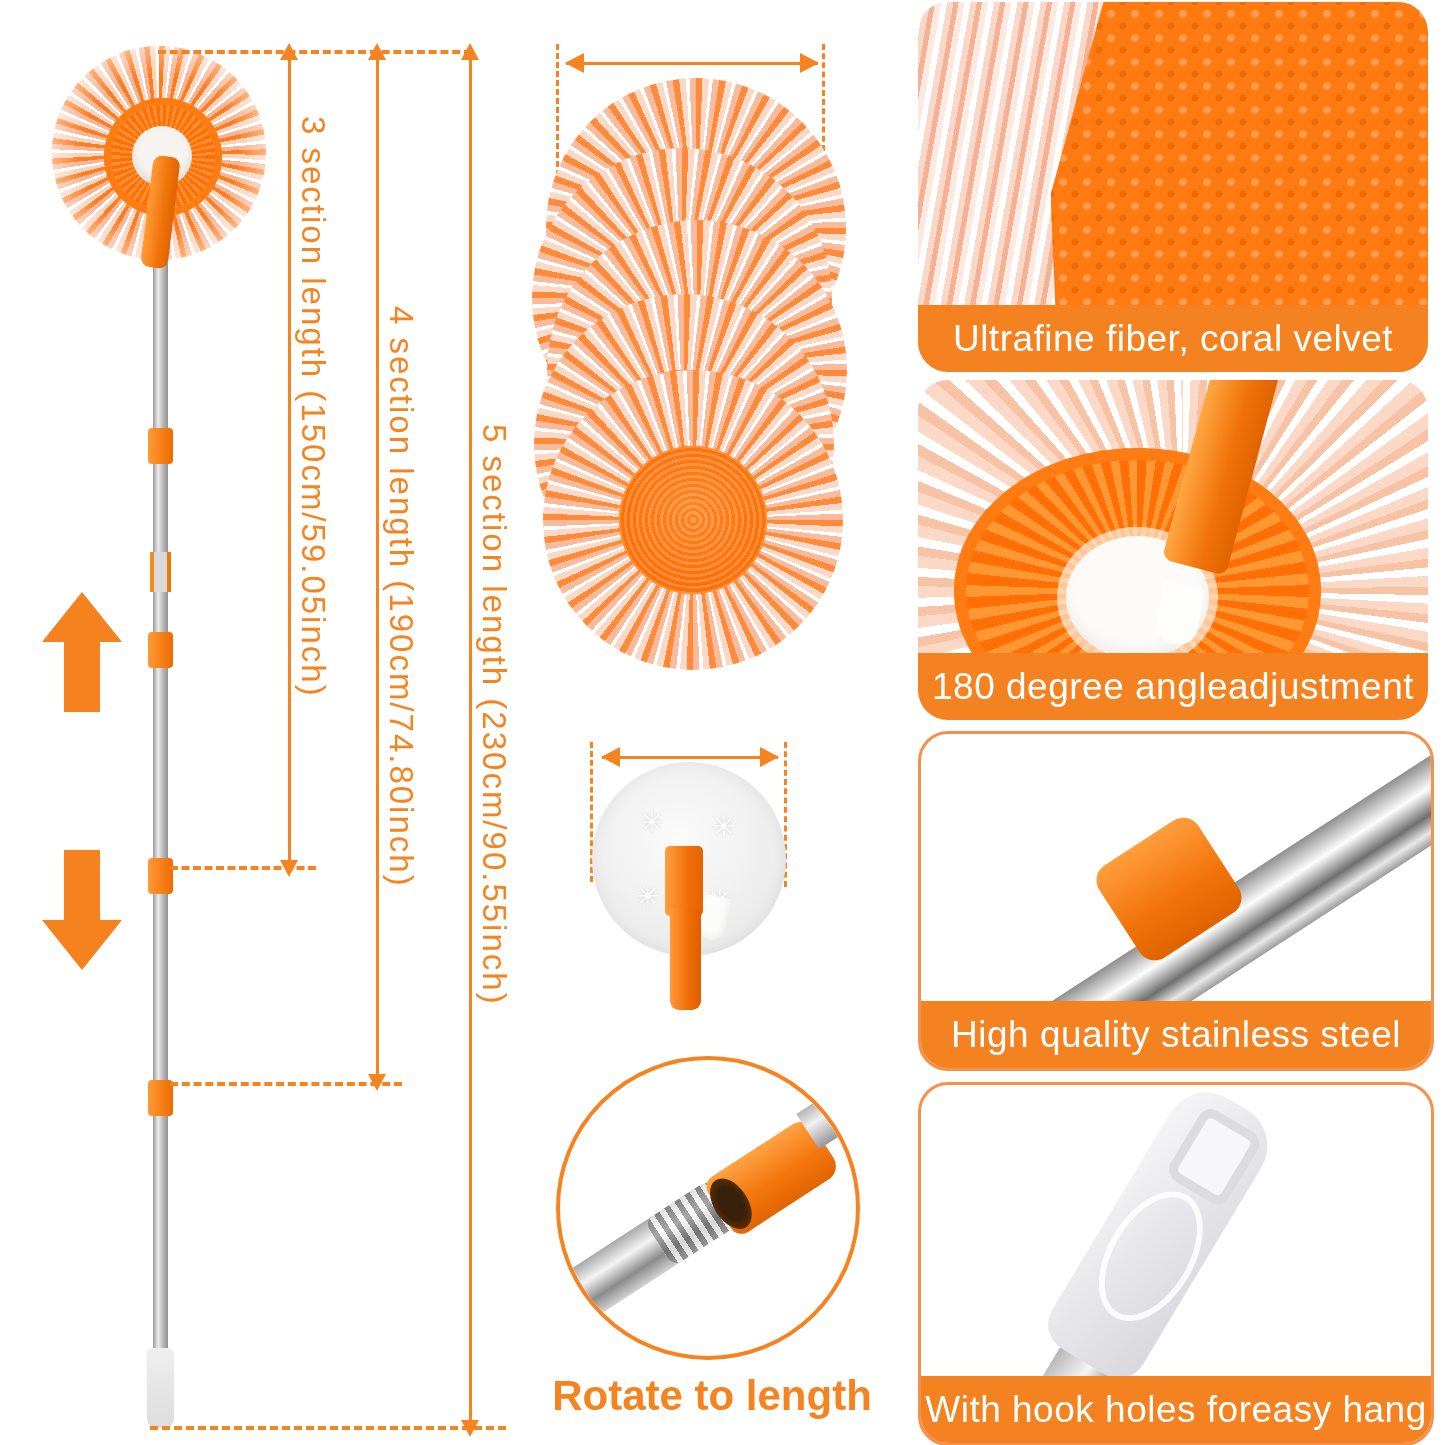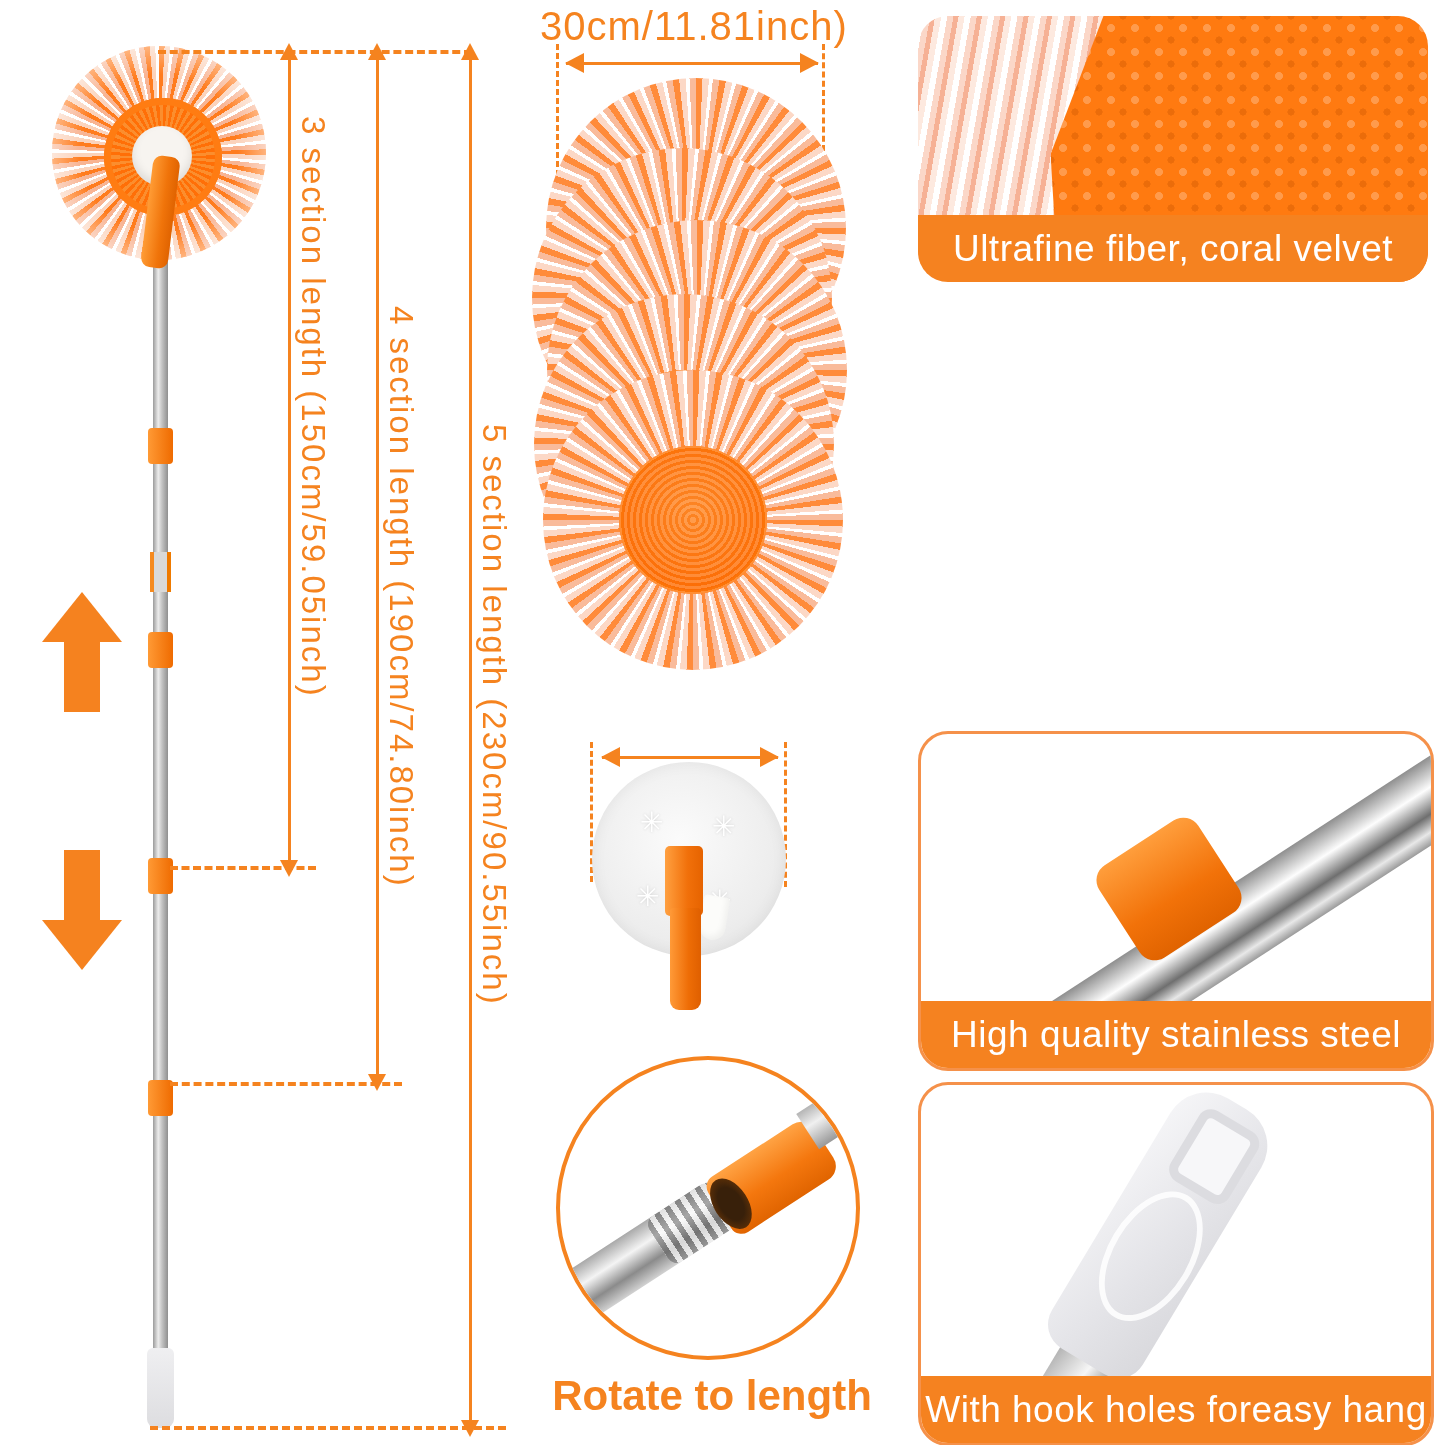--- a/index.html
+++ b/index.html
@@ -159,21 +159,20 @@
   <div class="abs hdash" style="left:150px;top:1426px;width:356px;"></div>
 
   <div class="abs vline" style="left:288px;top:58px;height:804px;"></div>
   <div class="abs vline" style="left:376px;top:58px;height:1018px;"></div>
   <div class="abs vline" style="left:469px;top:58px;height:1364px;"></div>
 
   <div class="abs otext vlabel" style="left:297px;top:112px;">3 section length (150cm/59.05inch)</div>
   <div class="abs otext vlabel" style="left:385px;top:302px;">4 section length (190cm/74.80inch)</div>
   <div class="abs otext vlabel" style="left:478px;top:420px;">5 section length (230cm/90.55inch)</div>
 
-  <div class="abs otext w-label" style="left:540px;top:4px;width:300px;">30cm/11.81inch)</div>
   <div class="abs harrow" style="left:566px;top:62px;width:252px;"></div>
   <div class="abs vdash" style="left:556px;top:44px;height:132px;"></div>
   <div class="abs vdash" style="left:822px;top:44px;height:162px;"></div>
 
   <div class="abs" style="left:540px;top:78px;width:300px;height:600px;">
     <div class="abs pad" style="left:6px;top:0;z-index:1;"></div>
     <div class="abs pad" style="left:-8px;top:70px;z-index:2;"></div>
     <div class="abs pad" style="left:7px;top:142px;z-index:3;"></div>
     <div class="abs pad" style="left:-6px;top:216px;z-index:4;"></div>
     <div class="abs pad" style="left:3px;top:292px;z-index:5;"></div>
@@ -192,26 +191,34 @@
   <div class="abs stem-top"></div>
   <div class="abs stem-bottom"></div>
 
   <div class="abs rot-circle">
     <div class="abs rc-steel"></div>
     <div class="abs rc-socket"></div>
     <div class="abs rc-pole"></div>
   </div>
   <div class="abs otext rotate-label">Rotate to length</div>
 
-  <div class="abs card" style="top:16px;height:266px;text-decoration:underline;">
+  <div class="abs card" style="top:2px;height:370px;text-decoration:underline;">
     <div class="abs p1-left"></div>
     <div class="abs p1-right"></div>
     <div class="caption">Ultrafine fiber, coral velvet</div>
   </div>
 
+  <div class="abs card" style="top:380px;height:340px;">
+    <div class="abs p2-bg"></div>
+    <div class="abs p2-mesh"></div>
+    <div class="abs p2-center"></div>
+    <div class="abs p2-latch"></div>
+    <div class="abs p2-handle"></div>
+    <div class="caption">180 degree angleadjustment</div>
+  </div>
 
   <div class="abs card bordered" style="top:731px;height:334px;">
     <div class="abs p3-pole"></div>
     <div class="abs p3-collar"></div>
     <div class="caption">High quality stainless steel</div>
   </div>
 
   <div class="abs card bordered" style="top:1082px;height:358px;">
     <div class="abs p4-pole"></div>
     <div class="abs p4-grip">

